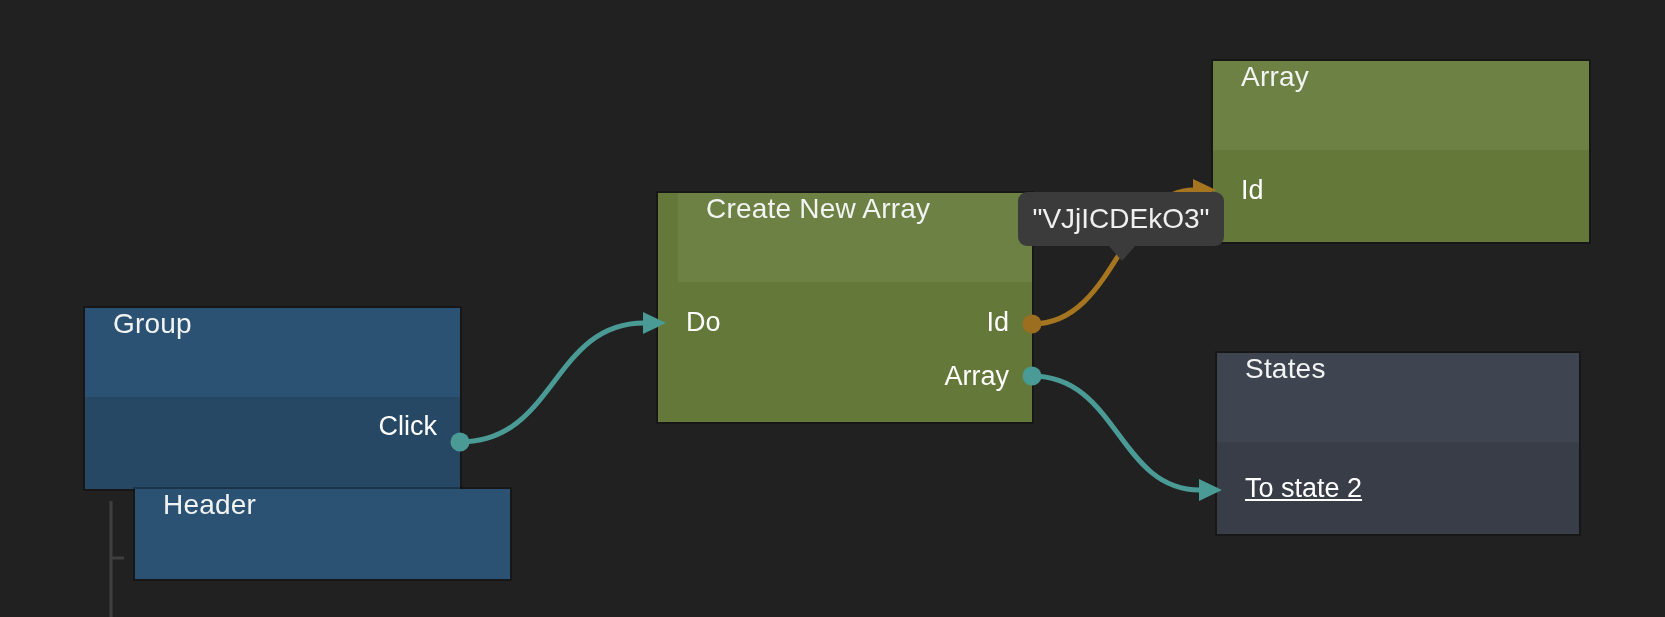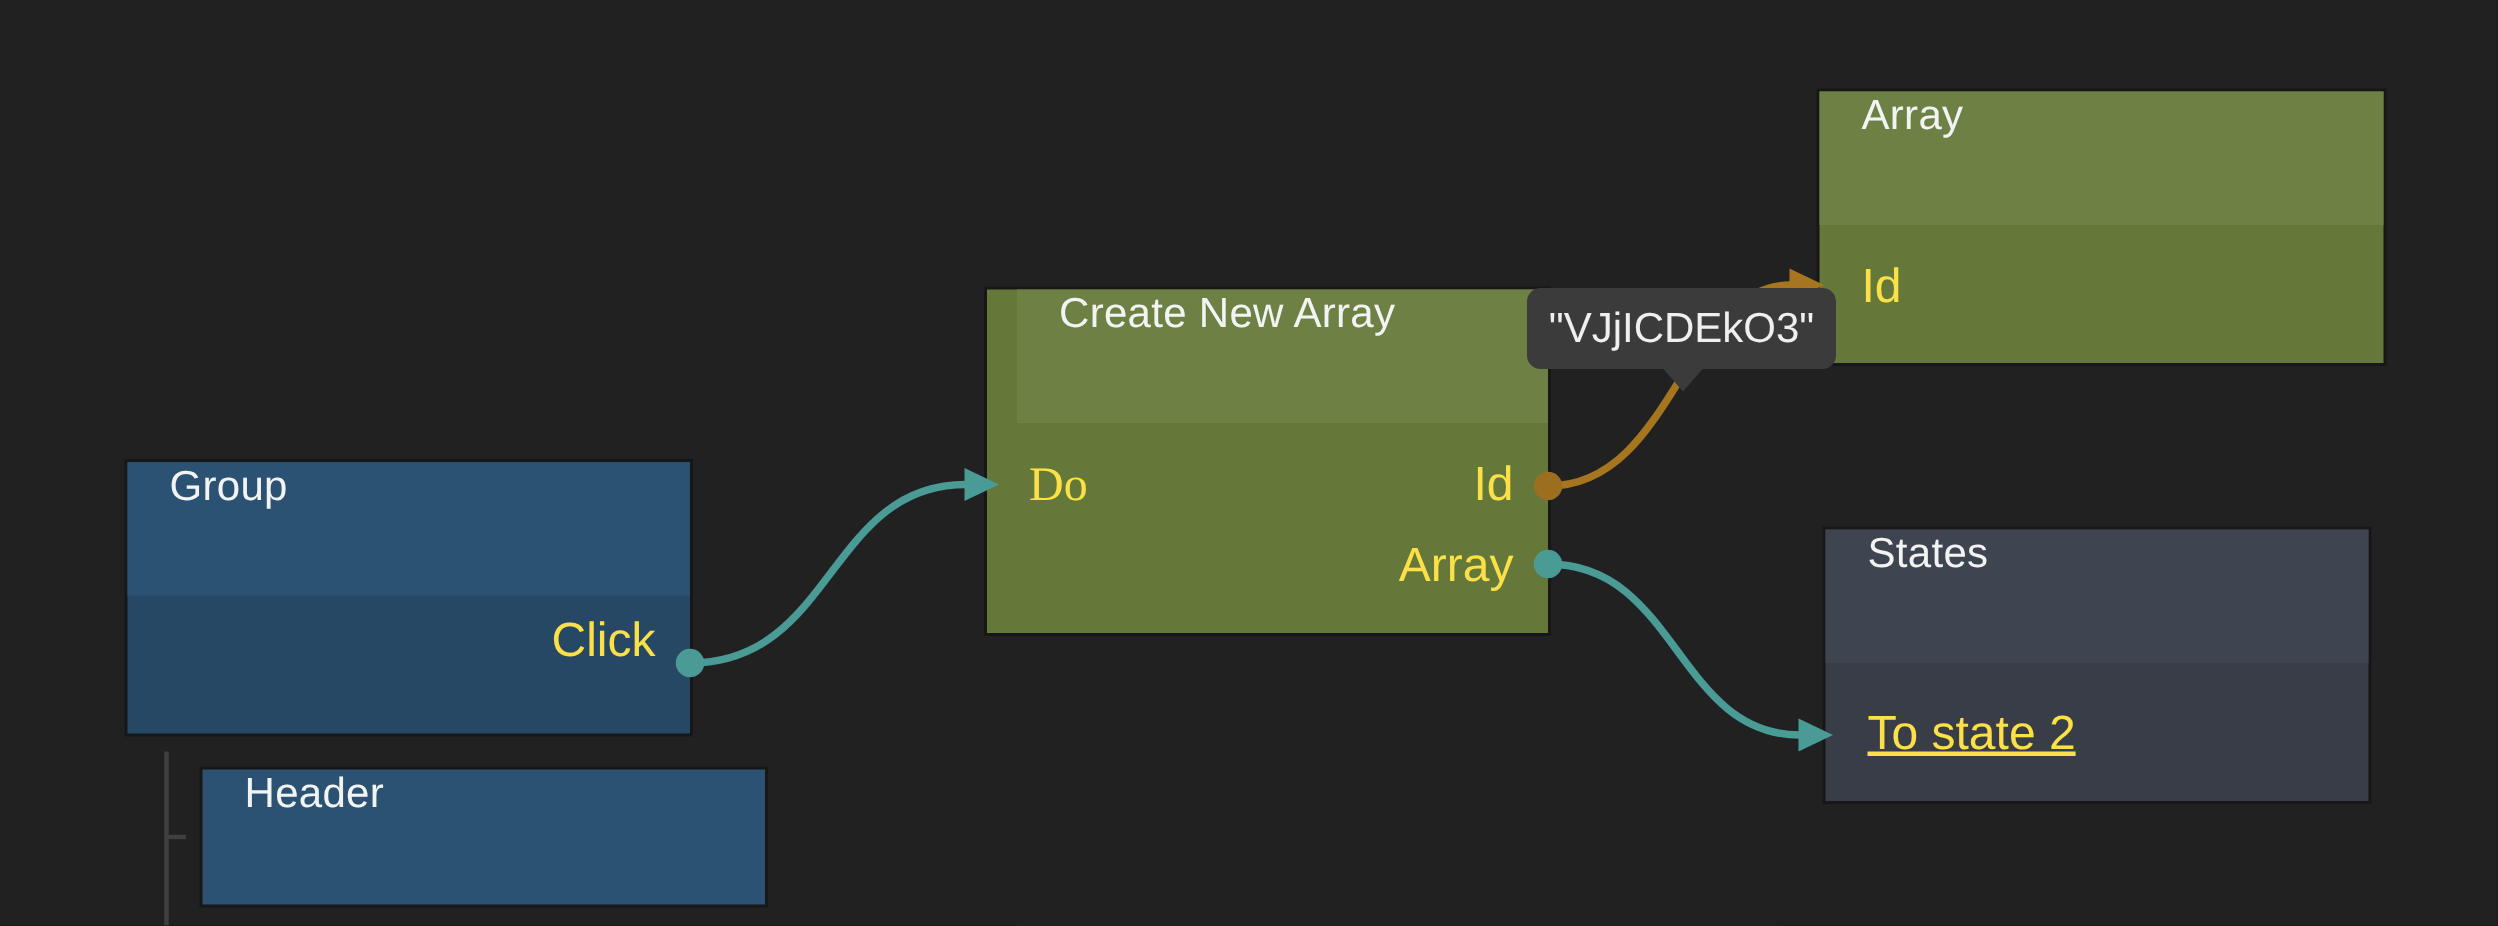--- a/index.html
+++ b/index.html
@@ -34,51 +34,51 @@
   }
   .node-title {
     font-size: 28px;
     color: #f2f4f3;
     letter-spacing: 0.2px;
   }
   .port {
     position: absolute;
     height: 32px;
     line-height: 32px;
-    font-size: 32px;
-    color: #fde047;
+    font-size: 27px;
+    color: #ffffff;
     white-space: nowrap;
   }
   .port-in  { left: 28px; }
   .port-out { right: 23px; text-align: right; }
 
   
   .node-group { left: 85px; top: 308px; width: 375px; height: 181px; background: #274864; }
   .node-group .node-header { background: #2c5273; }
   .node-group .port-click { top: 102px; }
 
   
   .node-create { left: 658px; top: 193px; width: 374px; height: 229px; background: #647939; padding-left: 20px; }
   .node-create .node-header { background: #6d8144; }
-  .node-create .port-do   { top: 113px; font-family: Liberation Serif, serif; }
+  .node-create .port-do   { top: 113px; }
   .node-create .port-id   { top: 113px; }
   .node-create .port-done { top: 167px; }
 
   
   .node-array { left: 1213px; top: 61px; width: 376px; height: 181px; background: #647939; }
   .node-array .node-header { background: #6d8144; }
   .node-array .port-id { top: 113px; }
 
   
   .node-states { left: 1217px; top: 353px; width: 362px; height: 181px; background: #383d47; }
   .node-states .node-header { background: #3e4450; }
   .node-states .port-tostate2 { top: 119px; text-decoration: underline; }
 
   
-  .node-headernode { left: 135px; top: 513px; width: 375px; height: 90px; background: #2c5273; }
+  .node-headernode { left: 135px; top: 489px; width: 375px; height: 90px; background: #2c5273; }
   .node-headernode .node-header { background: transparent; height: 90px; }
 
   
   .value-tooltip {
     position: absolute;
     z-index: 3;
     left: 1018px; top: 192px;
     width: 206px; height: 54px;
     background: #3b3b3b;
     border-radius: 9px;

